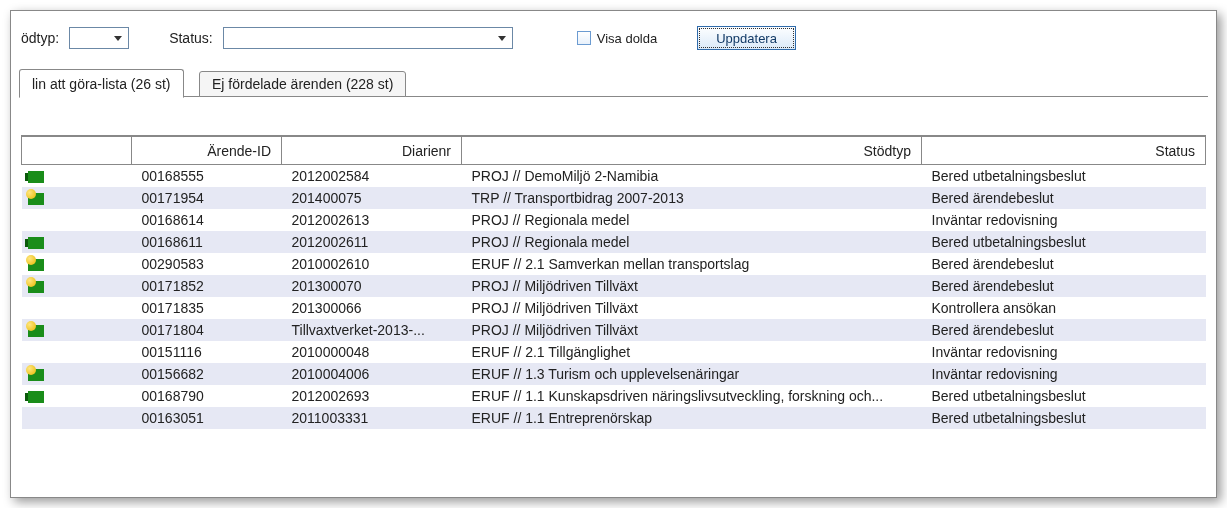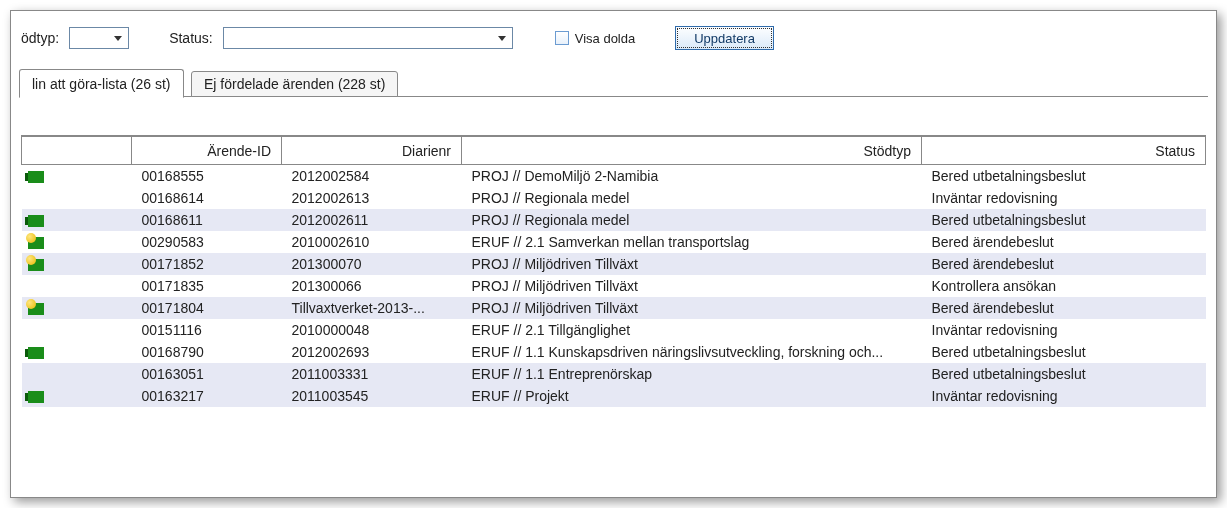--- a/index.html
+++ b/index.html
@@ -43,21 +43,21 @@
     width: 0; height: 0;
     border-left: 4px solid transparent;
     border-right: 4px solid transparent;
     border-top: 5px solid #333;
     margin-right: 2px;
   }
   .checkbox {
     display: inline-flex;
     align-items: center;
     gap: 6px;
-    margin-left: 20px;
+    margin-left: 42px;
     cursor: pointer;
     padding-left: 12px;
   }
   .checkbox .box {
     width: 14px; height: 14px;
     border: 1px solid #6b9bd1;
     background: linear-gradient(#fff,#e8f1fb);
   }
   .btn {
     margin-left: 30px;
@@ -93,21 +93,21 @@
     cursor: pointer;
   }
   .tab.active {
     top: 0;
     height: 29px;
     background: #fff;
     border-bottom: 1px solid #fff;
     z-index: 2;
   }
   .tab.t1 { left: 0; }
-  .tab.t2 { left: 172px; }
+  .tab.t2 { left: 180px; }
 
   .grid-wrap {
     margin: 38px 10px 0 10px;
     border-top: 1px solid #888;
   }
   table.grid {
     border-collapse: collapse;
     width: 100%;
     table-layout: fixed;
   }
@@ -224,20 +224,27 @@
         </tr>
       </thead>
       <tbody id="grid-body">
           <tr>
             <td class="iconcell"><span class="ic ic-green"></span></td>
             <td>00168555</td>
             <td>2012002584</td>
             <td>PROJ // DemoMiljö 2-Namibia</td>
             <td>Bered utbetalningsbeslut</td>
           </tr>
+          <tr class="stripe">
+            <td class="iconcell"><span class="ic ic-yellow"></span></td>
+            <td>00171954</td>
+            <td>201400075</td>
+            <td>TRP // Transportbidrag 2007-2013</td>
+            <td>Bered ärendebeslut</td>
+          </tr>
           <tr>
             <td class="iconcell"></td>
             <td>00168614</td>
             <td>2012002613</td>
             <td>PROJ // Regionala medel</td>
             <td>Inväntar redovisning</td>
           </tr>
           <tr class="stripe">
             <td class="iconcell"><span class="ic ic-green"></span></td>
             <td>00168611</td>
@@ -273,39 +280,39 @@
             <td>PROJ // Miljödriven Tillväxt</td>
             <td>Bered ärendebeslut</td>
           </tr>
           <tr>
             <td class="iconcell"></td>
             <td>00151116</td>
             <td>2010000048</td>
             <td>ERUF // 2.1 Tillgänglighet</td>
             <td>Inväntar redovisning</td>
           </tr>
+          <tr class="stripe">
+            <td class="iconcell"><span class="ic ic-yellow"></span></td>
+            <td>00156682</td>
+            <td>2010004006</td>
+            <td>ERUF // 1.3 Turism och upplevelsenäringar</td>
+            <td>Inväntar redovisning</td>
+          </tr>
           <tr>
             <td class="iconcell"><span class="ic ic-green"></span></td>
             <td>00168790</td>
             <td>2012002693</td>
             <td>ERUF // 1.1 Kunskapsdriven näringslivsutveckling, forskning och...</td>
             <td>Bered utbetalningsbeslut</td>
           </tr>
           <tr class="stripe">
             <td class="iconcell"></td>
             <td>00163051</td>
             <td>2011003331</td>
             <td>ERUF // 1.1 Entreprenörskap</td>
             <td>Bered utbetalningsbeslut</td>
           </tr>
-          <tr class="stripe">
-            <td class="iconcell"><span class="ic ic-green"></span></td>
-            <td>00163217</td>
-            <td>2011003545</td>
-            <td>ERUF // Projekt</td>
-            <td>Inväntar redovisning</td>
-          </tr>
         </tbody>
     </table>
   </div>
 
   <div class="cutoff"></div>
 </div>
 
 </body></html>

